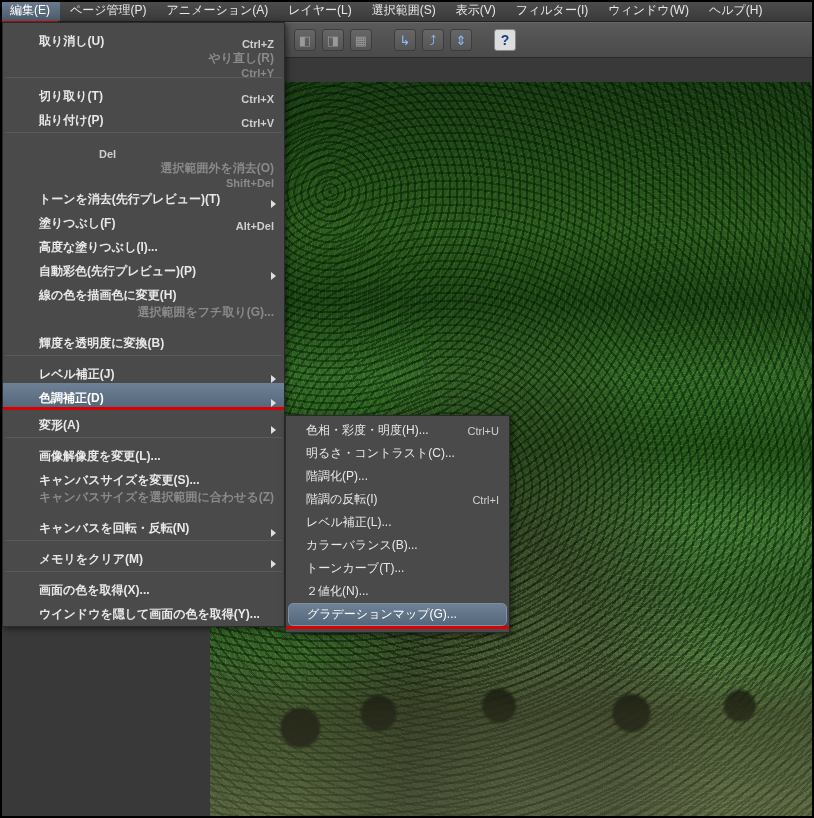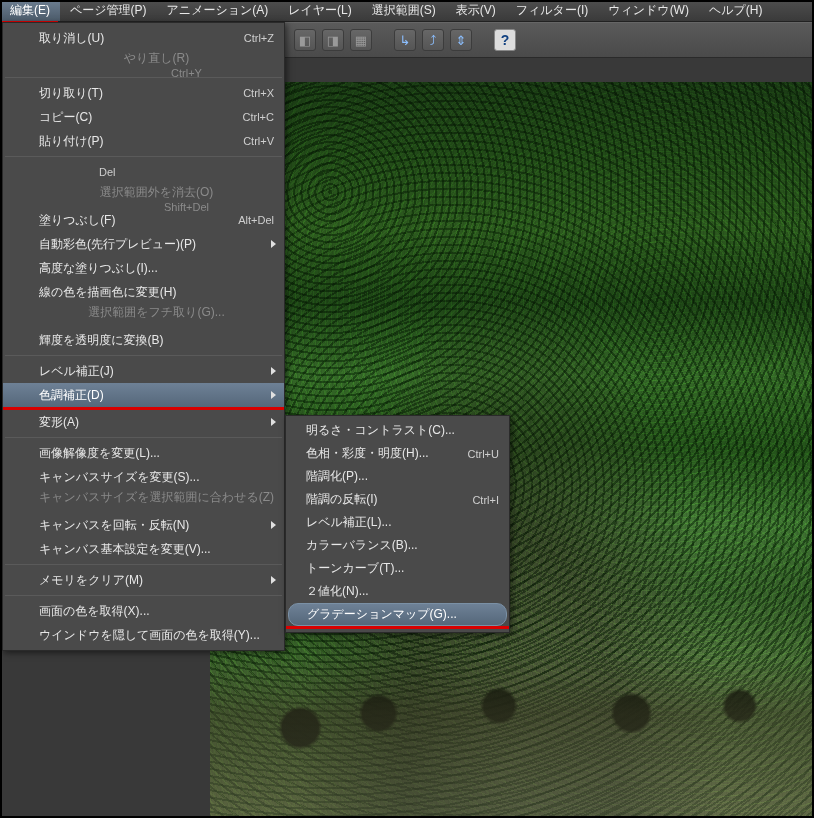--- a/index.html
+++ b/index.html
@@ -106,24 +106,25 @@
     border: 1px solid #2a2a2a;
     box-shadow: 2px 2px 6px rgba(0,0,0,0.5);
     font-size: 12px;
     color: #e8e8e8;
     padding: 3px 0;
     z-index: 50;
   }
   .dropdown .row {
     height: 24px;
     display: flex;
-    align-items: center;
+    align-items: flex-end;
     padding: 0 10px 0 36px;
     position: relative;
     cursor: default;
+    font-weight: bold;
   }
   .dropdown .row.disabled { color: #8a8a8a; flex-direction: column; }
   .dropdown .row .label { flex: 1; white-space: nowrap; }
   .dropdown .row .shortcut { color: #cfcfcf; font-size: 11px; margin-left: 12px; padding-left: 48px; }
   .dropdown .row.disabled .shortcut { color: #8a8a8a; }
   .dropdown .row .arrow {
     position: absolute; right: 8px;
     width: 0; height: 0;
     border-top: 4px solid transparent;
     border-bottom: 4px solid transparent;
@@ -164,21 +165,21 @@
     align-items: center;
     padding: 0 10px 0 20px;
     position: relative;
     cursor: default;
   }
   .submenu .row .label { flex: 1; white-space: nowrap; }
   .submenu .row .shortcut { color: #cfcfcf; font-size: 11px; margin-left: 12px; }
   .submenu .row.highlight {
     background: linear-gradient(#6e8196, #55677a);
     border: 1px solid #7a90a5;
-    border-radius: 10px;
+    border-radius: 5px;
     margin: 0 2px;
     padding-left: 18px;
     color: #fff;
   }
   .submenu .red-underline {
     height: 3px;
     background: #d80000;
     margin: 0;
   }
   .outer-border {
@@ -229,45 +230,45 @@
     <div class="row disabled">
       <span class="label">やり直し(R)</span>
       <span class="shortcut">Ctrl+Y</span>
     </div>
     <div class="sep"></div>
     <div class="row">
       <span class="label">切り取り(T)</span>
       <span class="shortcut">Ctrl+X</span>
     </div>
     <div class="row">
-      <span class="label">コピー(C)</span>
-      <span class="shortcut">Ctrl+C</span>
-    </div>
-    <div class="row">
       <span class="label">貼り付け(P)</span>
       <span class="shortcut">Ctrl+V</span>
     </div>
     <div class="sep"></div>
     <div class="row">
       <span class="shortcut">Del</span>
     </div>
     <div class="row disabled">
       <span class="label">選択範囲外を消去(O)</span>
       <span class="shortcut">Shift+Del</span>
     </div>
     <div class="row">
+      <span class="label">トーンを消去(先行プレビュー)(T)</span>
+      <span class="arrow"></span>
+    </div>
+    <div class="row">
       <span class="label">塗りつぶし(F)</span>
       <span class="shortcut">Alt+Del</span>
     </div>
     <div class="row">
+      <span class="label">高度な塗りつぶし(I)...</span>
+    </div>
+    <div class="row">
       <span class="label">自動彩色(先行プレビュー)(P)</span>
       <span class="arrow"></span>
-    </div>
-    <div class="row">
-      <span class="label">高度な塗りつぶし(I)...</span>
     </div>
     <div class="row">
       <span class="label">線の色を描画色に変更(H)</span>
     </div>
     <div class="row disabled">
       <span class="label">選択範囲をフチ取り(G)...</span>
     </div>
     <div class="row">
       <span class="label">輝度を透明度に変換(B)</span>
     </div>
@@ -292,46 +293,43 @@
     <div class="row">
       <span class="label">キャンバスサイズを変更(S)...</span>
     </div>
     <div class="row disabled">
       <span class="label">キャンバスサイズを選択範囲に合わせる(Z)</span>
     </div>
     <div class="row">
       <span class="label">キャンバスを回転・反転(N)</span>
       <span class="arrow"></span>
     </div>
-    <div class="row">
-      <span class="label">キャンバス基本設定を変更(V)...</span>
-    </div>
     <div class="sep"></div>
     <div class="row">
       <span class="label">メモリをクリア(M)</span>
       <span class="arrow"></span>
     </div>
     <div class="sep"></div>
     <div class="row">
       <span class="label">画面の色を取得(X)...</span>
     </div>
     <div class="row">
       <span class="label">ウインドウを隠して画面の色を取得(Y)...</span>
     </div>
   </div>
 
 <div class="submenu" id="submenu">
-    <div class="row">
-      <span class="label">明るさ・コントラスト(C)...</span>
-    </div>
     <div class="row">
       <span class="label">色相・彩度・明度(H)...</span>
       <span class="shortcut">Ctrl+U</span>
     </div>
     <div class="row">
+      <span class="label">明るさ・コントラスト(C)...</span>
+    </div>
+    <div class="row">
       <span class="label">階調化(P)...</span>
     </div>
     <div class="row">
       <span class="label">階調の反転(I)</span>
       <span class="shortcut">Ctrl+I</span>
     </div>
     <div class="row">
       <span class="label">レベル補正(L)...</span>
     </div>
     <div class="row">

